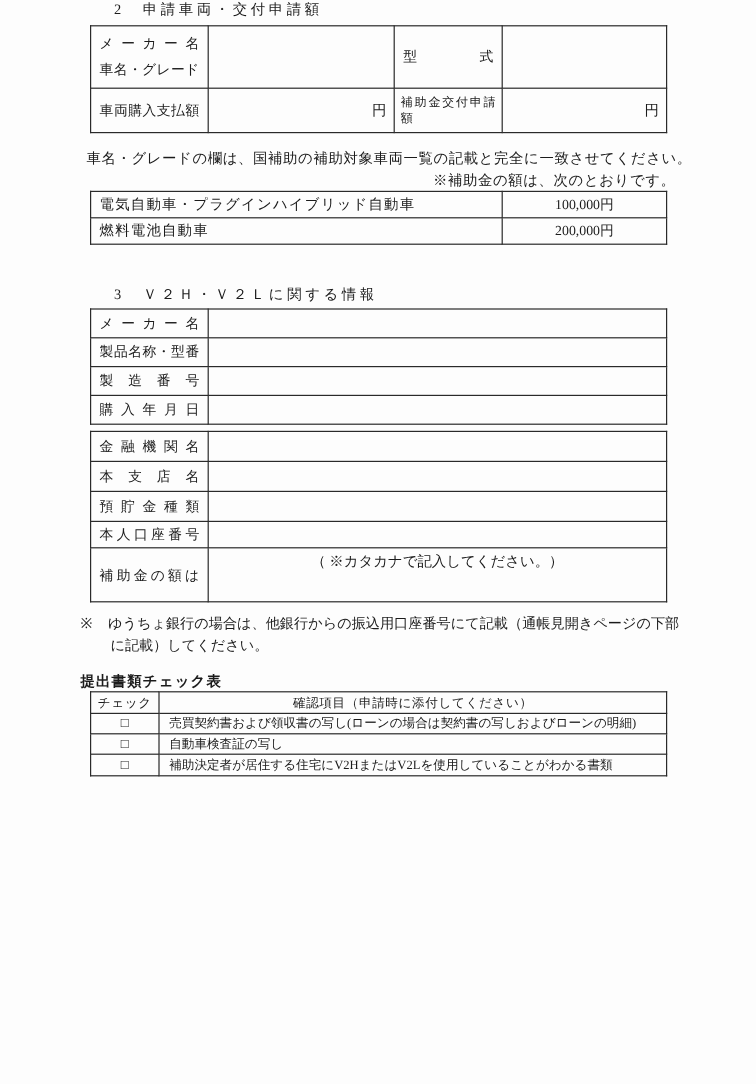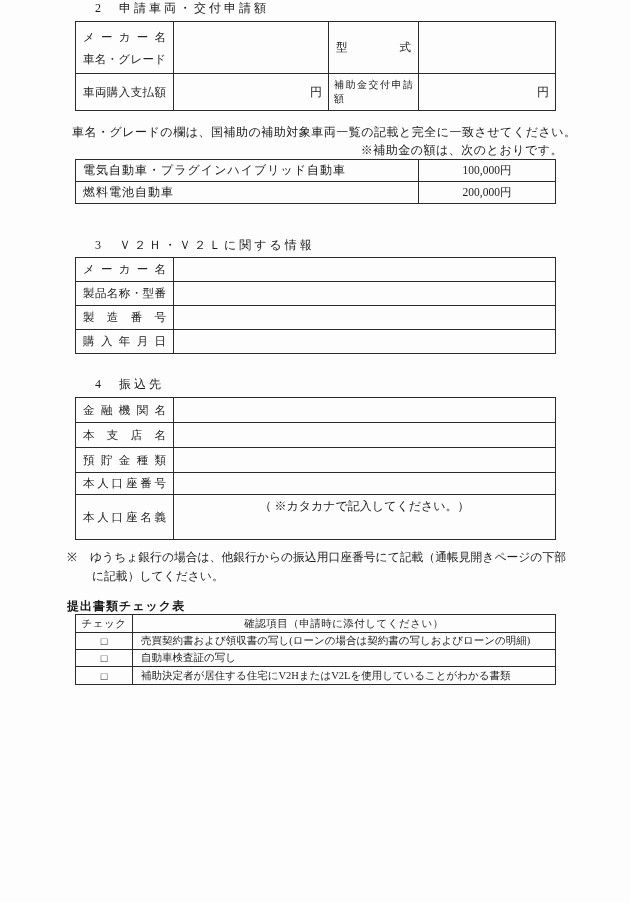--- a/index.html
+++ b/index.html
@@ -170,21 +170,20 @@
         <td class="input-cell"></td>
       </tr>
       <tr>
         <td class="jlabel">購入年月日</td>
         <td class="input-cell"></td>
       </tr>
     </tbody>
       </table>
 
 
-    <div class="heading h4">4　振込先</div>
 
     <table class="tblD">
       <colgroup>
           <col style="width:98px">
           <col style="width:382px">
         </colgroup>
       <tbody>
           <tr>
         <td class="jlabel">金融機関名</td>
         <td class="input-cell"></td>
@@ -195,21 +194,21 @@
       </tr>
       <tr>
         <td class="jlabel">預貯金種類</td>
         <td class="input-cell"></td>
       </tr>
       <tr class="rD4">
         <td class="jlabel">本人口座番号</td>
         <td class="input-cell"></td>
       </tr>
       <tr class="rD5">
-        <td class="jlabel">本人口座名義</td>
+        <td class="jlabel">補助金の額は</td>
         <td class="acc-note input-cell"><span>（ ※カタカナで記入してください。）</span></td>
       </tr>
     </tbody>
       </table>
 
     <div class="noteD">
       <div class="n1"><span class="marker">※</span><span>ゆうちょ銀行の場合は、他銀行からの振込用口座番号にて記載（通帳見開きページの下部</span></div>
       <div class="n2">に記載）してください。</div>
     </div>
 

